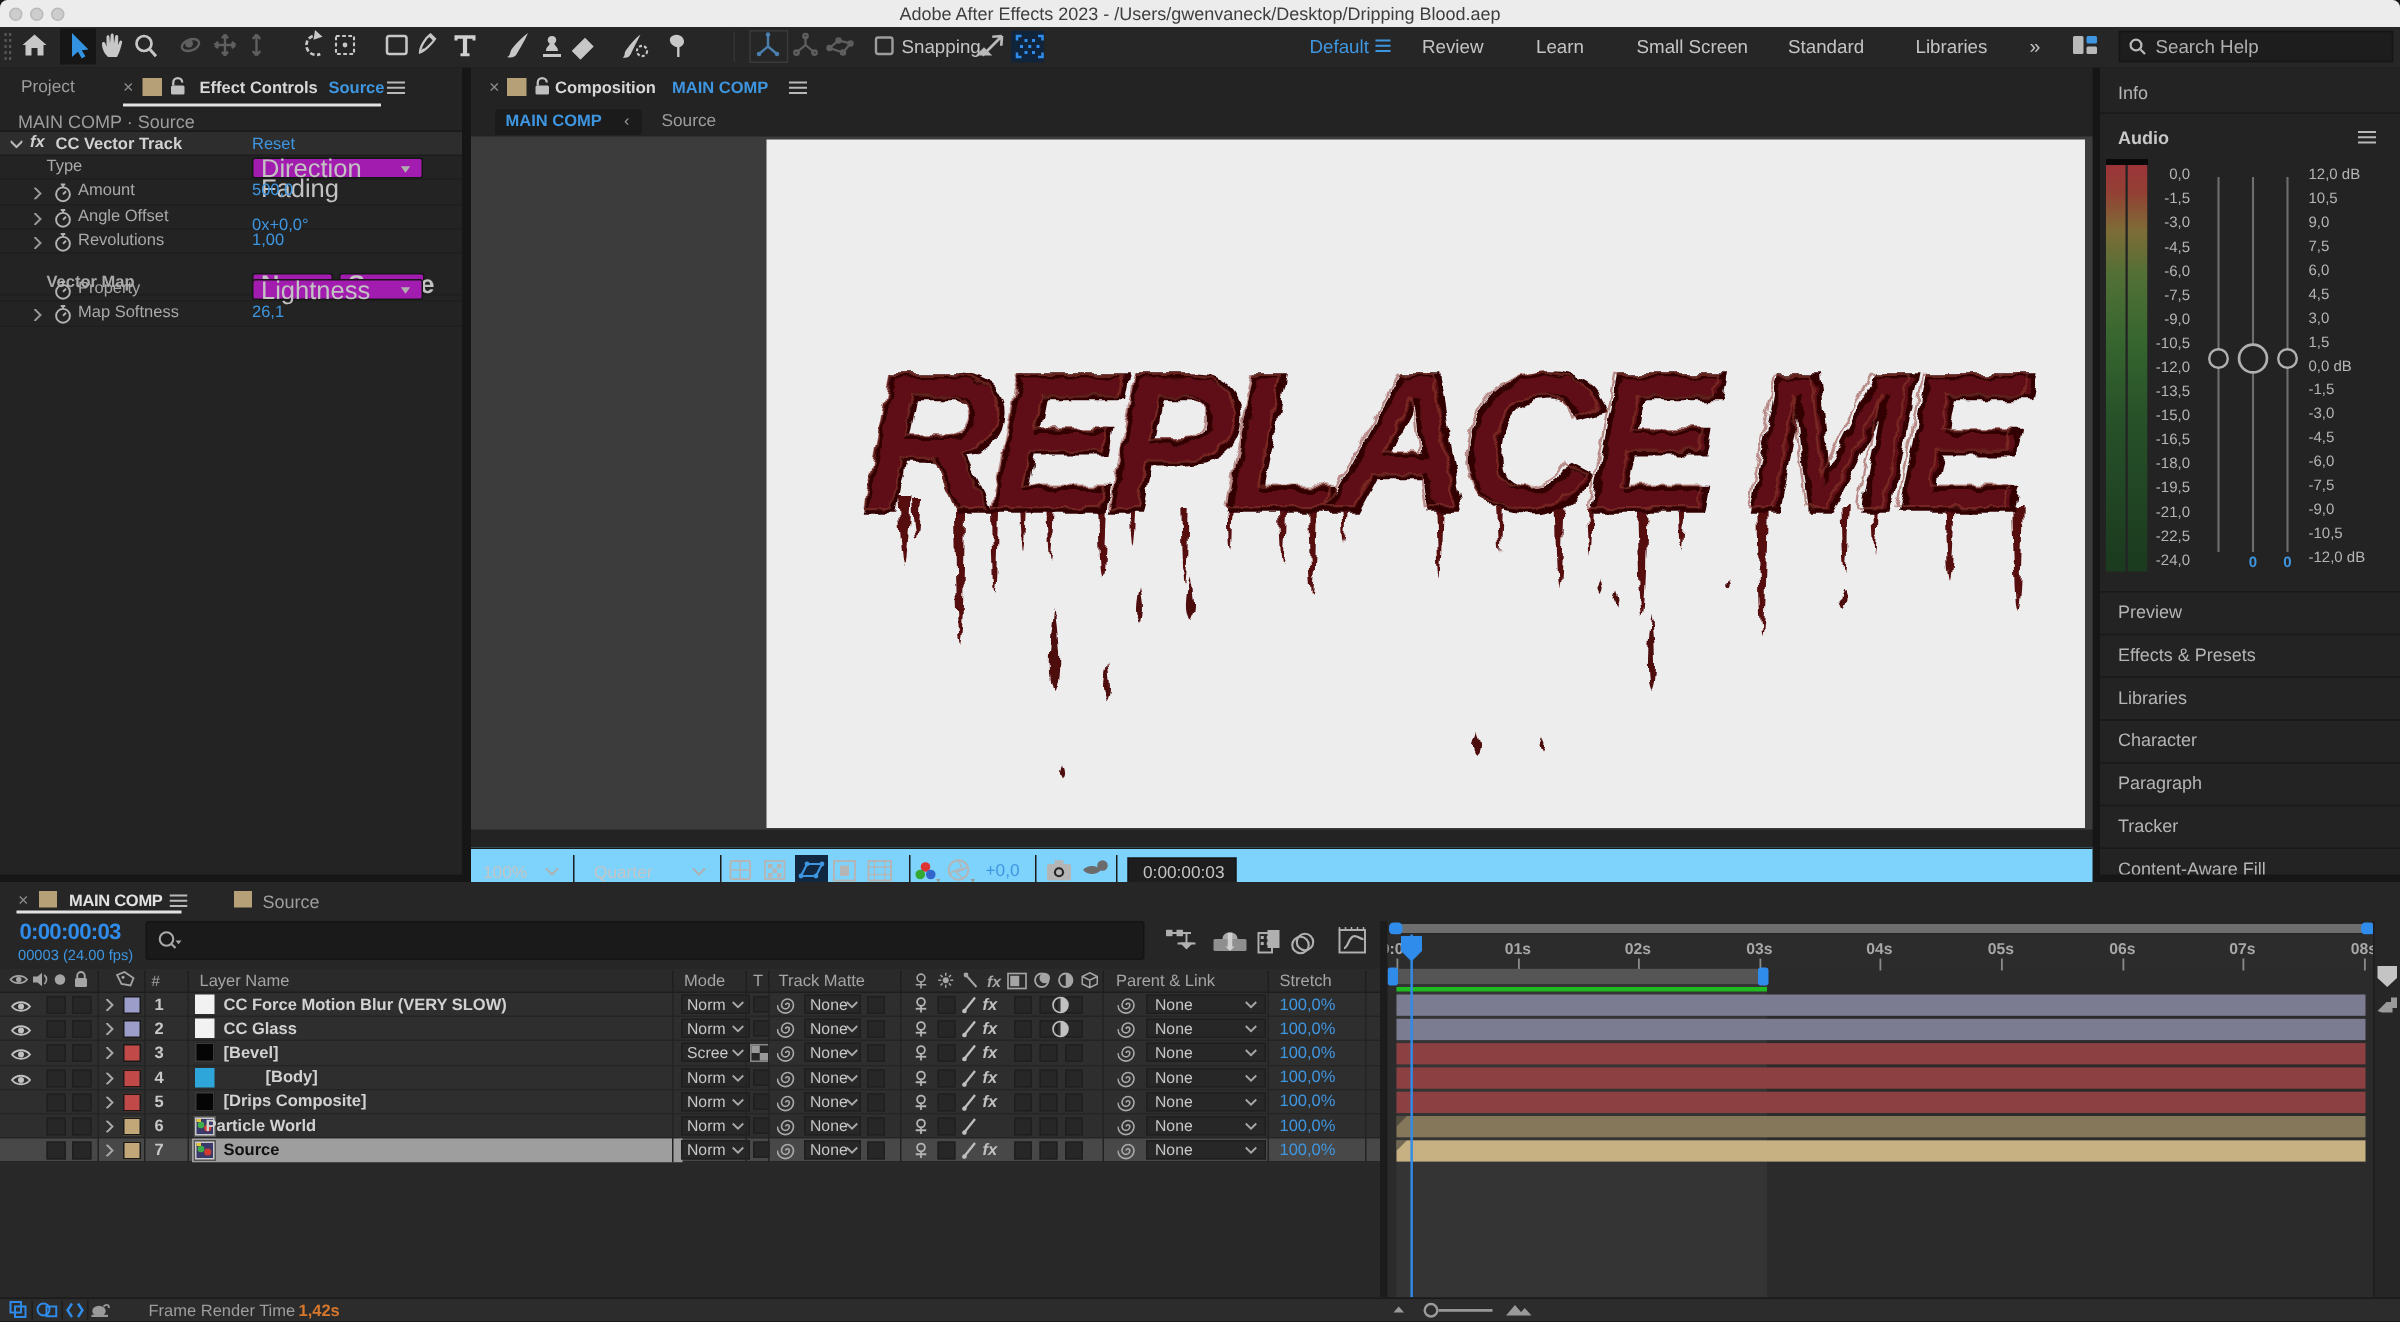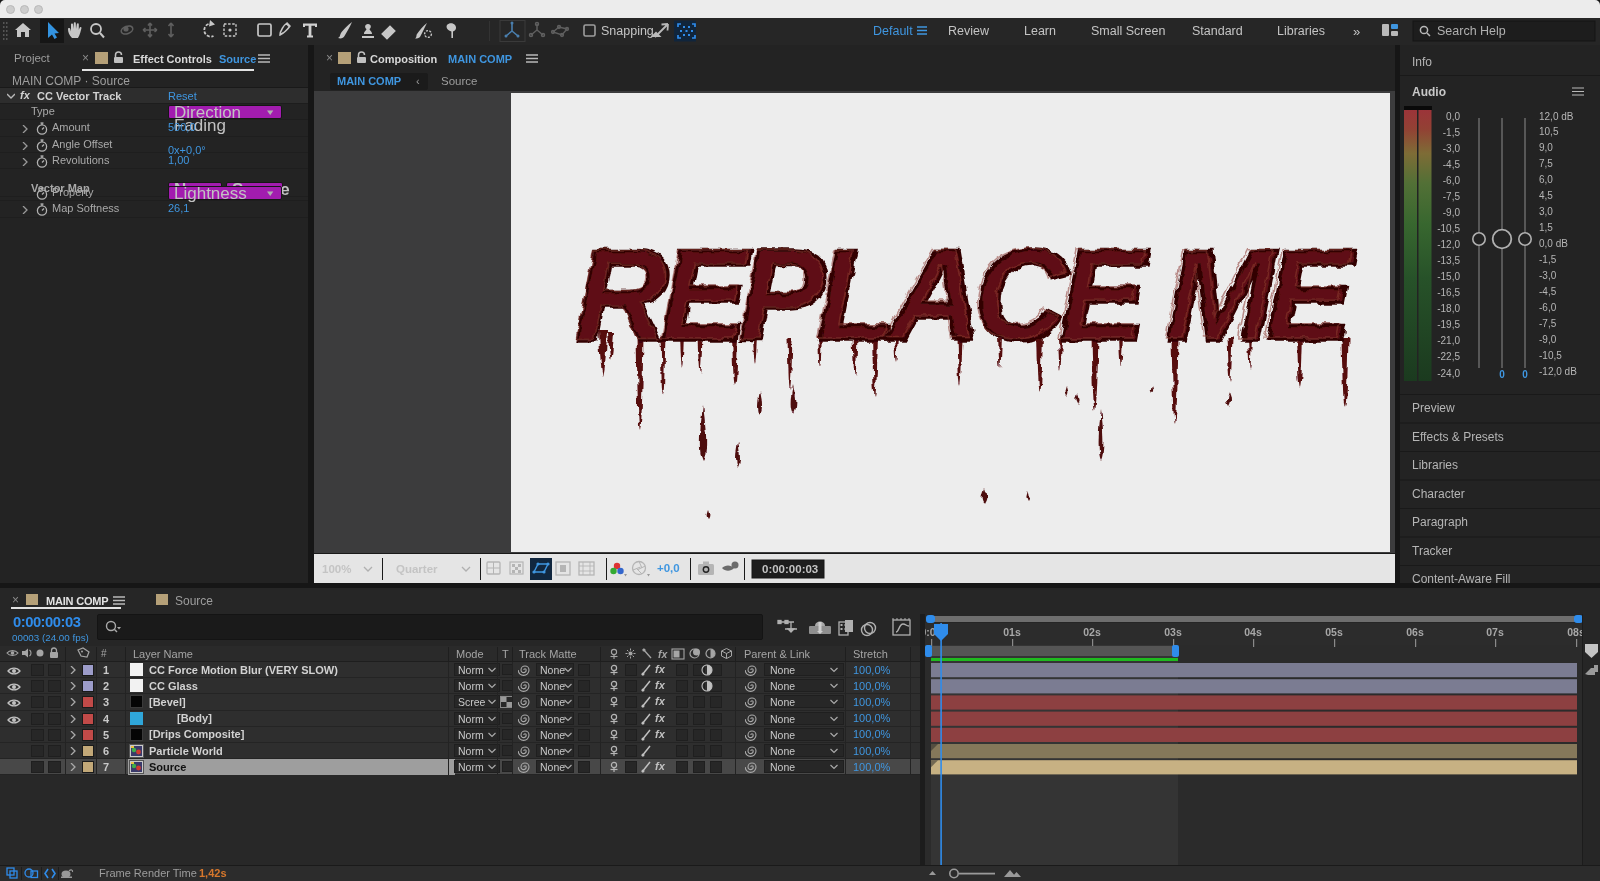--- a/index.html
+++ b/index.html
@@ -61,20 +61,21 @@
     <g id="fxsw">
       <text x="0" y="10" font-size="11" font-style="italic" font-weight="bold" fill="#c0c0c0" font-family="Liberation Sans">fx</text>
     </g>
   </defs>
 </svg>
 
 <div class="abs" id="titlebar">
   <div class="tl" style="left:6px;"></div>
   <div class="tl" style="left:20px;"></div>
   <div class="tl" style="left:34px;"></div>
+  <div id="title-text">Adobe After Effects 2023 - /Users/gwenvaneck/Desktop/Dripping Blood.aep</div>
 </div>
 
 <div class="abs" id="toolbar">
   <svg width="1600" height="27" viewBox="0 0 1600 27">
 
     <g fill="#555">
       <rect x="3" y="4" width="1.5" height="2"></rect>
         <rect x="6" y="4" width="1.5" height="2"></rect>
       <rect x="3" y="8" width="1.5" height="2"></rect>
         <rect x="6" y="8" width="1.5" height="2"></rect>
@@ -351,21 +352,21 @@
         <path d="M567 303 C569.2 308.5 569.0 309.4 567 313 C565.0 309.4 564.8 308.5 567 303 Z" fill="#4e0a0c"></path>
         <path d="M590 319 C593.3 347.1 593.0 364.6 590 370 C587.0 364.6 586.7 347.1 590 319 Z" fill="#4e0a0c"></path>
         <path d="M718 302 C720.8 309.7 720.5 311.5 718 316 C715.5 311.5 715.2 309.7 718 302 Z" fill="#4e0a0c"></path>
         <path d="M197 419 C198.9 424.5 198.8 425.9 197 429 C195.2 425.9 195.1 424.5 197 419 Z" fill="#4e0a0c"></path>
         <path d="M556 296 C557.9 301.5 557.8 302.9 556 306 C554.2 302.9 554.1 301.5 556 296 Z" fill="#4e0a0c"></path>
         <path d="M641 295 C642.6 299.4 642.5 300.3 641 303 C639.5 300.3 639.4 299.4 641 295 Z" fill="#4e0a0c"></path>
       </g>
     </svg>
   </div>
 
-  <div class="abs" style="left:0; top:508px; width:1081px; height:30px; background:#e5e5e5; border-top:1px solid #191919;font-weight:bold;">
+  <div class="abs" style="left:0; top:520px; width:1081px; height:30px; background:#7dd3fc; border-top:1px solid #191919;">
     <svg width="1081" height="30" viewBox="0 0 1081 30">
       <text x="8" y="19" font-size="11.5" fill="#c4c4c4">100%</text>
       <path d="M50 13 L54 17 L58 13" stroke="#b0b0b0" stroke-width="1.3" fill="none"></path>
       <rect x="68" y="4" width="1" height="22" fill="#1a1a1a"></rect>
       <text x="82" y="19" font-size="11.5" fill="#c4c4c4">Quarter</text>
       <path d="M148 13 L152 17 L156 13" stroke="#b0b0b0" stroke-width="1.3" fill="none"></path>
       <rect x="166" y="4" width="1" height="22" fill="#1a1a1a"></rect>
 
       <g stroke="#b5b5b5" fill="none" stroke-width="1.3">
         <rect x="173" y="8" width="13" height="12" rx="1"></rect>
@@ -902,21 +903,21 @@
       </svg>
   <div class="abs" style="left:82px; top:2px; width:12px; height:12px; background:#c2a878; border:1px solid #1a1a1a;"></div>
   <span class="abs" style="left:103px; top:2px; color:#c8c8c8; font-size:11px; font-weight:bold;">6</span>
   <svg class="abs" style="left:129px; top:1px;" width="15" height="14">
         <rect x="0.5" y="0.5" width="14" height="13" fill="#c9c9c9" stroke="#555"></rect>
         <rect x="2" y="2" width="11" height="10" fill="#3a3a6a"></rect>
         <circle cx="5" cy="6" r="2.2" fill="#3fae4a"></circle>
         <circle cx="9.5" cy="8" r="2.4" fill="#d03a30"></circle>
         <rect x="2" y="2" width="3" height="2" fill="#e8c13e"></rect>
       </svg>
-  <span class="abs" style="left:149px; top:1.5px; color:#d2d2d2; font-size:11px; font-weight:bold;">Particle World</span>
+  <span class="abs" style="left:137px; top:1.5px; color:#d2d2d2; font-size:11px; font-weight:bold;">Particle World</span>
   <div class="abs" style="left:454px; top:1px; width:46px; height:13px; background:#272727; border:1px solid #1f1f1f; color:#c8c8c8; font-size:10.5px; line-height:12px; padding-left:3px; overflow:hidden;">Norm</div>
   <svg class="abs" style="left:488px; top:5px;" width="8" height="6">
         <path d="M0.5 1 L4 4.5 L7.5 1" stroke="#a9a9a9" stroke-width="1.2" fill="none"></path>
       </svg>
   <div class="abs" style="left:502px; top:2px; width:11px; height:11px; background:#272727; border:1px solid #1f1f1f;"></div>
   <svg class="abs" style="left:518px; top:1px;" width="14" height="14">
         <use href="#spiral"></use>
       </svg>
   <div class="abs" style="left:536px; top:1px; width:38px; height:13px; background:#272727; border:1px solid #1f1f1f; color:#c8c8c8; font-size:10.5px; line-height:12px; padding-left:3px; overflow:hidden;">None</div>
   <svg class="abs" style="left:564px; top:5px;" width="8" height="6">

